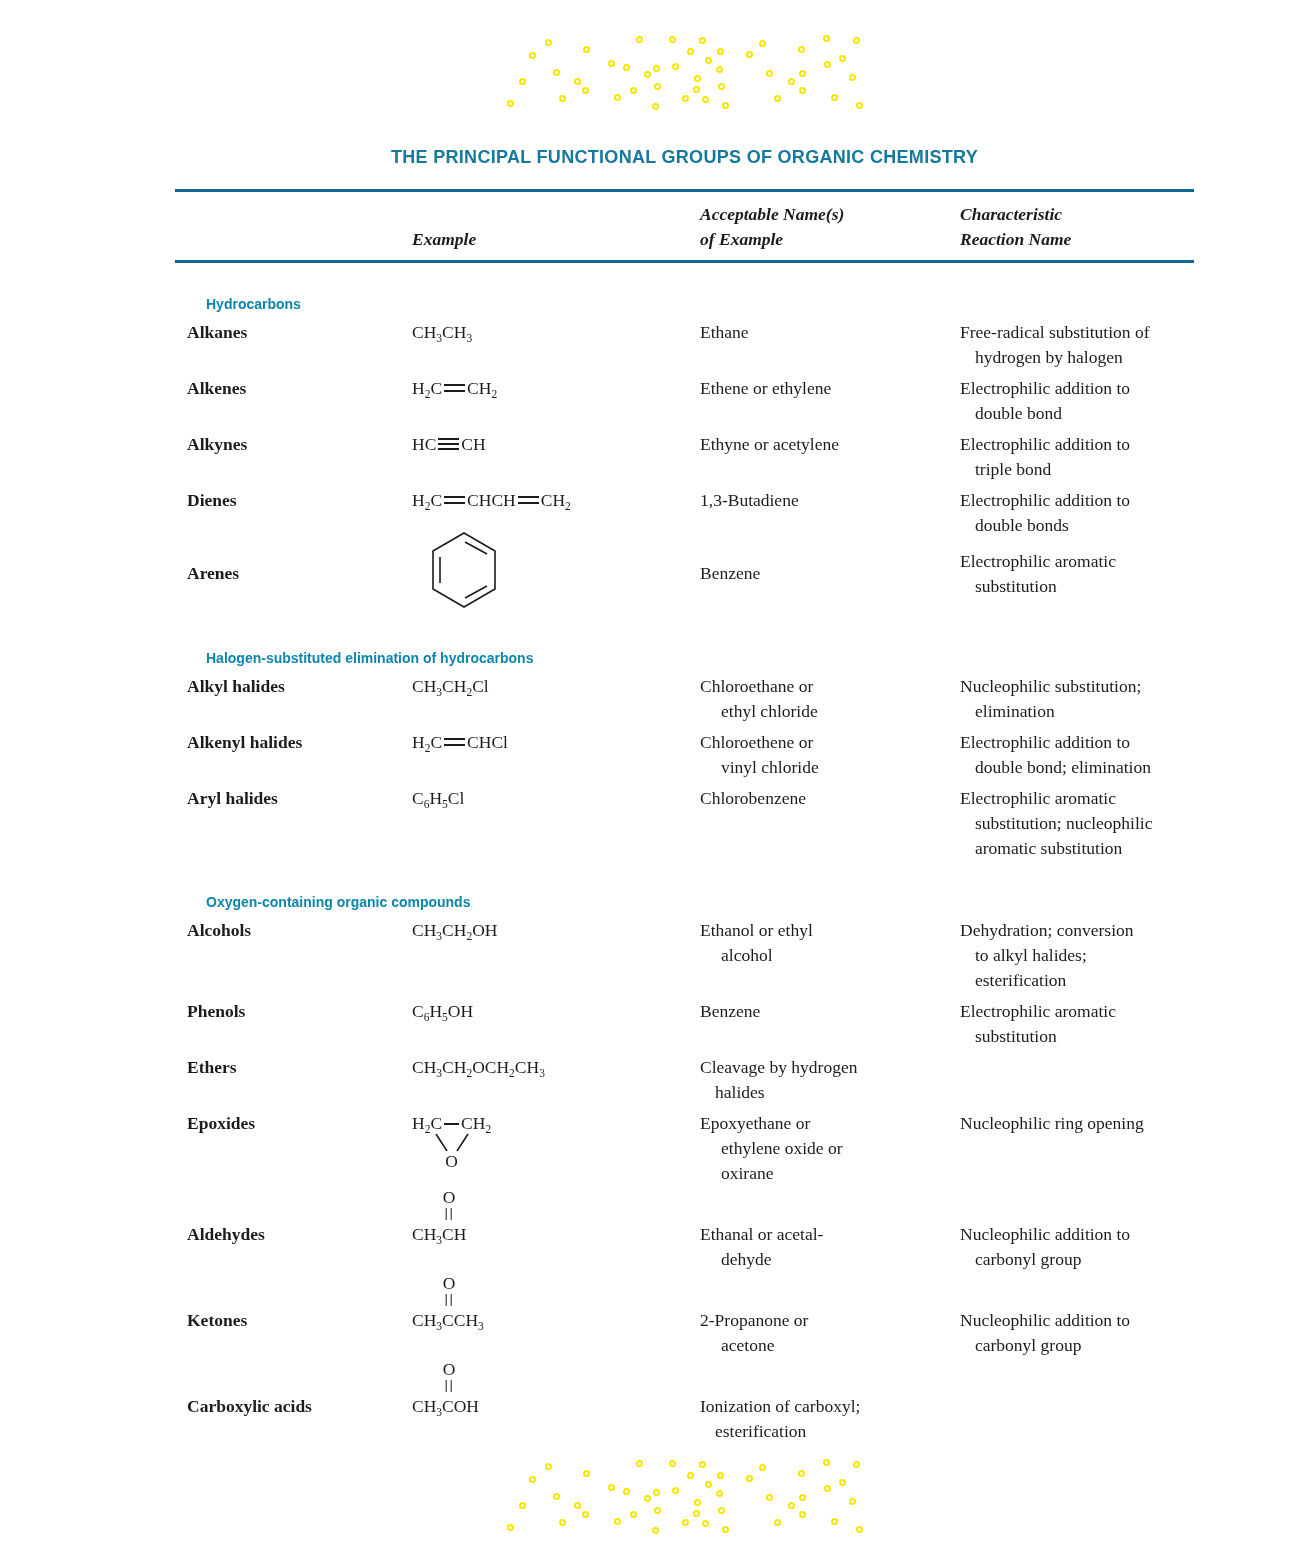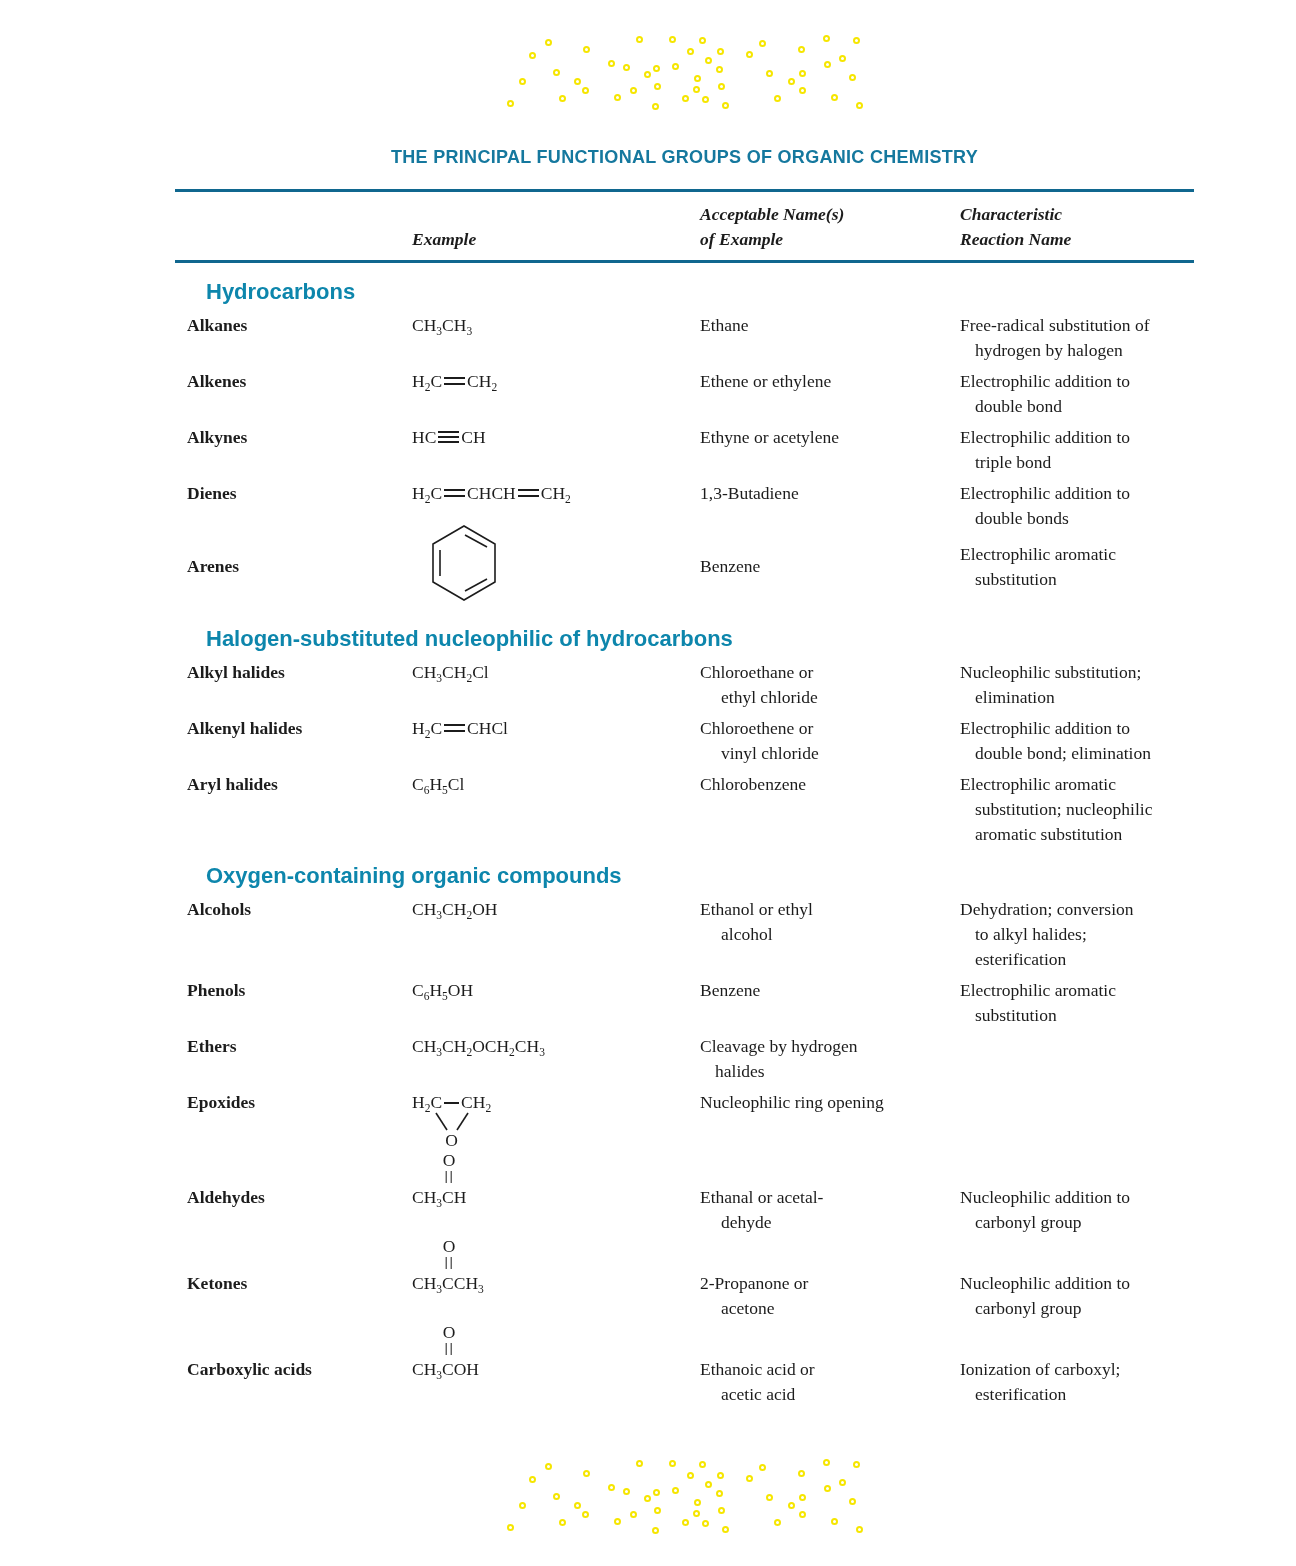--- a/index.html
+++ b/index.html
@@ -21,22 +21,22 @@
   .table-wrap{position:absolute;left:175px;top:189px;width:1019px;}
   .rule{height:0;border-top:3px solid #10678f;}
   .grid{display:grid;grid-template-columns:237px 288px 260px 234px;}
   .header-row{align-items:end;padding:10px 0 8px;min-height:44px;
       font-style:italic;font-weight:bold;font-size:17.5px;line-height:25px;}
   .tline{white-space:nowrap;}
   .tline.cont{padding-left:18px;}
   .names .tline.cont{padding-left:21px;}
   .reaction .tline.cont{padding-left:15px;}
 
-  .section-title{margin:16px 0 8px;padding-left:31px;
-      font-family:"Liberation Sans","DejaVu Sans",sans-serif;font-weight:bold;font-size:22px;}
+  .section-title{margin:33px 0 8px;padding-left:31px;
+      font-family:"Liberation Sans","DejaVu Sans",sans-serif;font-weight:bold;font-size:14px;}
 
   .row{margin-bottom:6px;font-size:17.5px;line-height:25px;align-items:start;}
   .row.carbonyl-row{margin-top:36px;}
   .row.arenes-row{margin-top:-14px;align-items:center;min-height:82px;}
   .cell{min-height:25px;}
   .cell.group{padding-left:12px;font-weight:bold;}
 
   
   .formula{white-space:nowrap;}
   sub{font-size:11.5px;vertical-align:-3.5px;line-height:0;}
@@ -193,21 +193,21 @@
                 <line x1="14" y1="53" x2="14" y2="27" stroke="#1c1c1c" stroke-width="1.6"></line>
               </svg></span></div>
           <div class="cell names">
             <div class="tline">Benzene</div>
           </div>
           <div class="cell reaction">
             <div class="tline">Electrophilic aromatic</div>
             <div class="tline cont">substitution</div>
           </div>
         </div>
-        <div class="section-title" style="color: rgb(13, 134, 172);">Halogen-substituted nucleophilic of hydrocarbons</div>
+        <div class="section-title" style="color: rgb(13, 134, 172);">Halogen-substituted elimination of hydrocarbons</div>
         <div class="grid row">
           <div class="cell group">Alkyl halides</div>
           <div class="cell example"><span class="formula"><span>CH</span><sub>3</sub><span>CH</span><sub>2</sub><span>Cl</span></span></div>
           <div class="cell names">
             <div class="tline">Chloroethane or</div>
             <div class="tline cont">ethyl chloride</div>
           </div>
           <div class="cell reaction">
             <div class="tline">Nucleophilic substitution;</div>
             <div class="tline cont">elimination</div>
@@ -273,20 +273,25 @@
         <div class="grid row">
           <div class="cell group">Epoxides</div>
           <div class="cell example"><span class="epoxide">
               <span class="ep-top"><span class="formula"><span>H</span><sub>2</sub><span>C</span><span class="b1"></span><span>CH</span><sub>2</sub></span></span>
               <svg width="78" height="20" class="ep-v">
                 <line x1="23" y1="1" x2="34" y2="18" stroke="#1c1c1c" stroke-width="1.6"></line>
                 <line x1="55" y1="1" x2="44" y2="18" stroke="#1c1c1c" stroke-width="1.6"></line>
               </svg>
               <span class="ep-o">O</span>
             </span></div>
+          <div class="cell names">
+            <div class="tline">Epoxyethane or</div>
+            <div class="tline cont">ethylene oxide or</div>
+            <div class="tline cont">oxirane</div>
+          </div>
           <div class="cell reaction">
             <div class="tline">Nucleophilic ring opening</div>
           </div>
         </div>
         <div class="grid row carbonyl-row">
           <div class="cell group">Aldehydes</div>
           <div class="cell example"><span class="cstruct"><span class="cb">
                 <span class="cb-o">O</span>
                 <span class="cb-bond"></span>
               </span><span class="formula"><span>CH</span><sub>3</sub><span>CH</span></span></span></div>
@@ -313,24 +318,20 @@
             <div class="tline">Nucleophilic addition to</div>
             <div class="tline cont">carbonyl group</div>
           </div>
         </div>
         <div class="grid row carbonyl-row">
           <div class="cell group">Carboxylic acids</div>
           <div class="cell example"><span class="cstruct"><span class="cb">
                 <span class="cb-o">O</span>
                 <span class="cb-bond"></span>
               </span><span class="formula"><span>CH</span><sub>3</sub><span>COH</span></span></span></div>
-          <div class="cell names">
-            <div class="tline">Ethanoic acid or</div>
-            <div class="tline cont">acetic acid</div>
-          </div>
           <div class="cell reaction">
             <div class="tline">Ionization of carboxyl;</div>
             <div class="tline cont">esterification</div>
           </div>
         </div>
       </div>
   </div>
 
   <div class="dots-band bottom">
       <div class="dot" style="left: 40px; top: 11px; border: 2px solid rgb(246, 230, 0);"></div>

